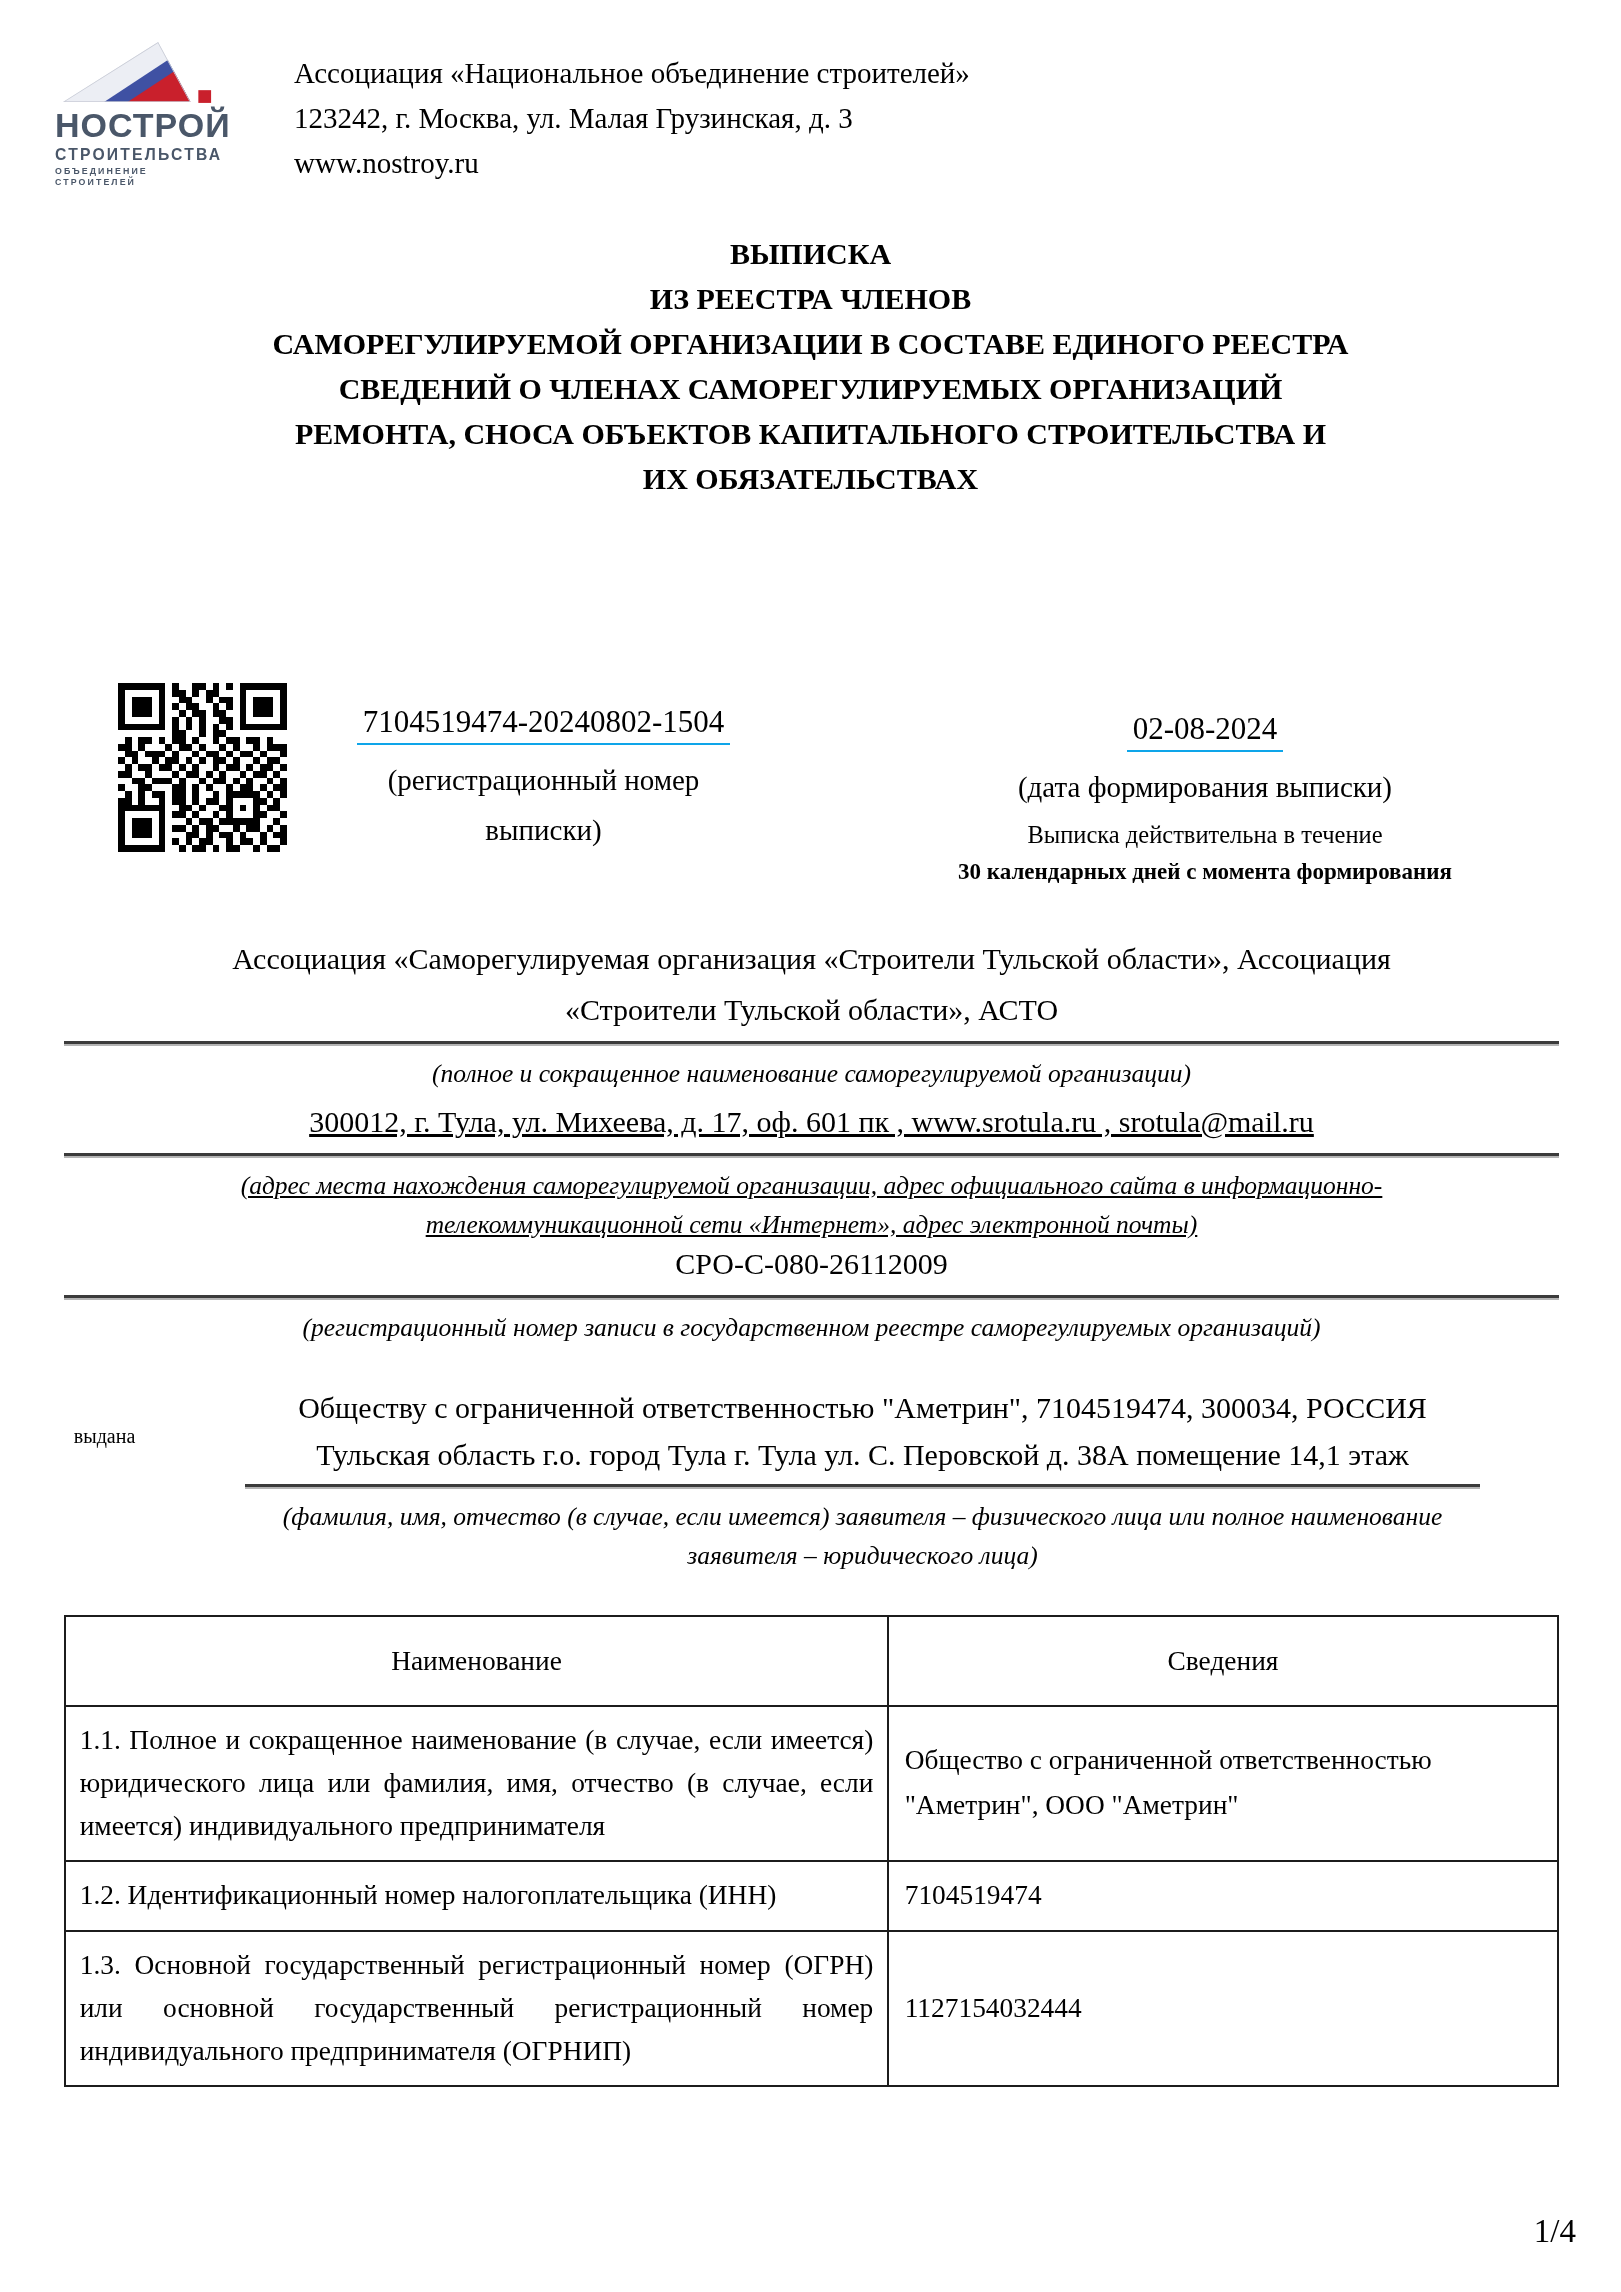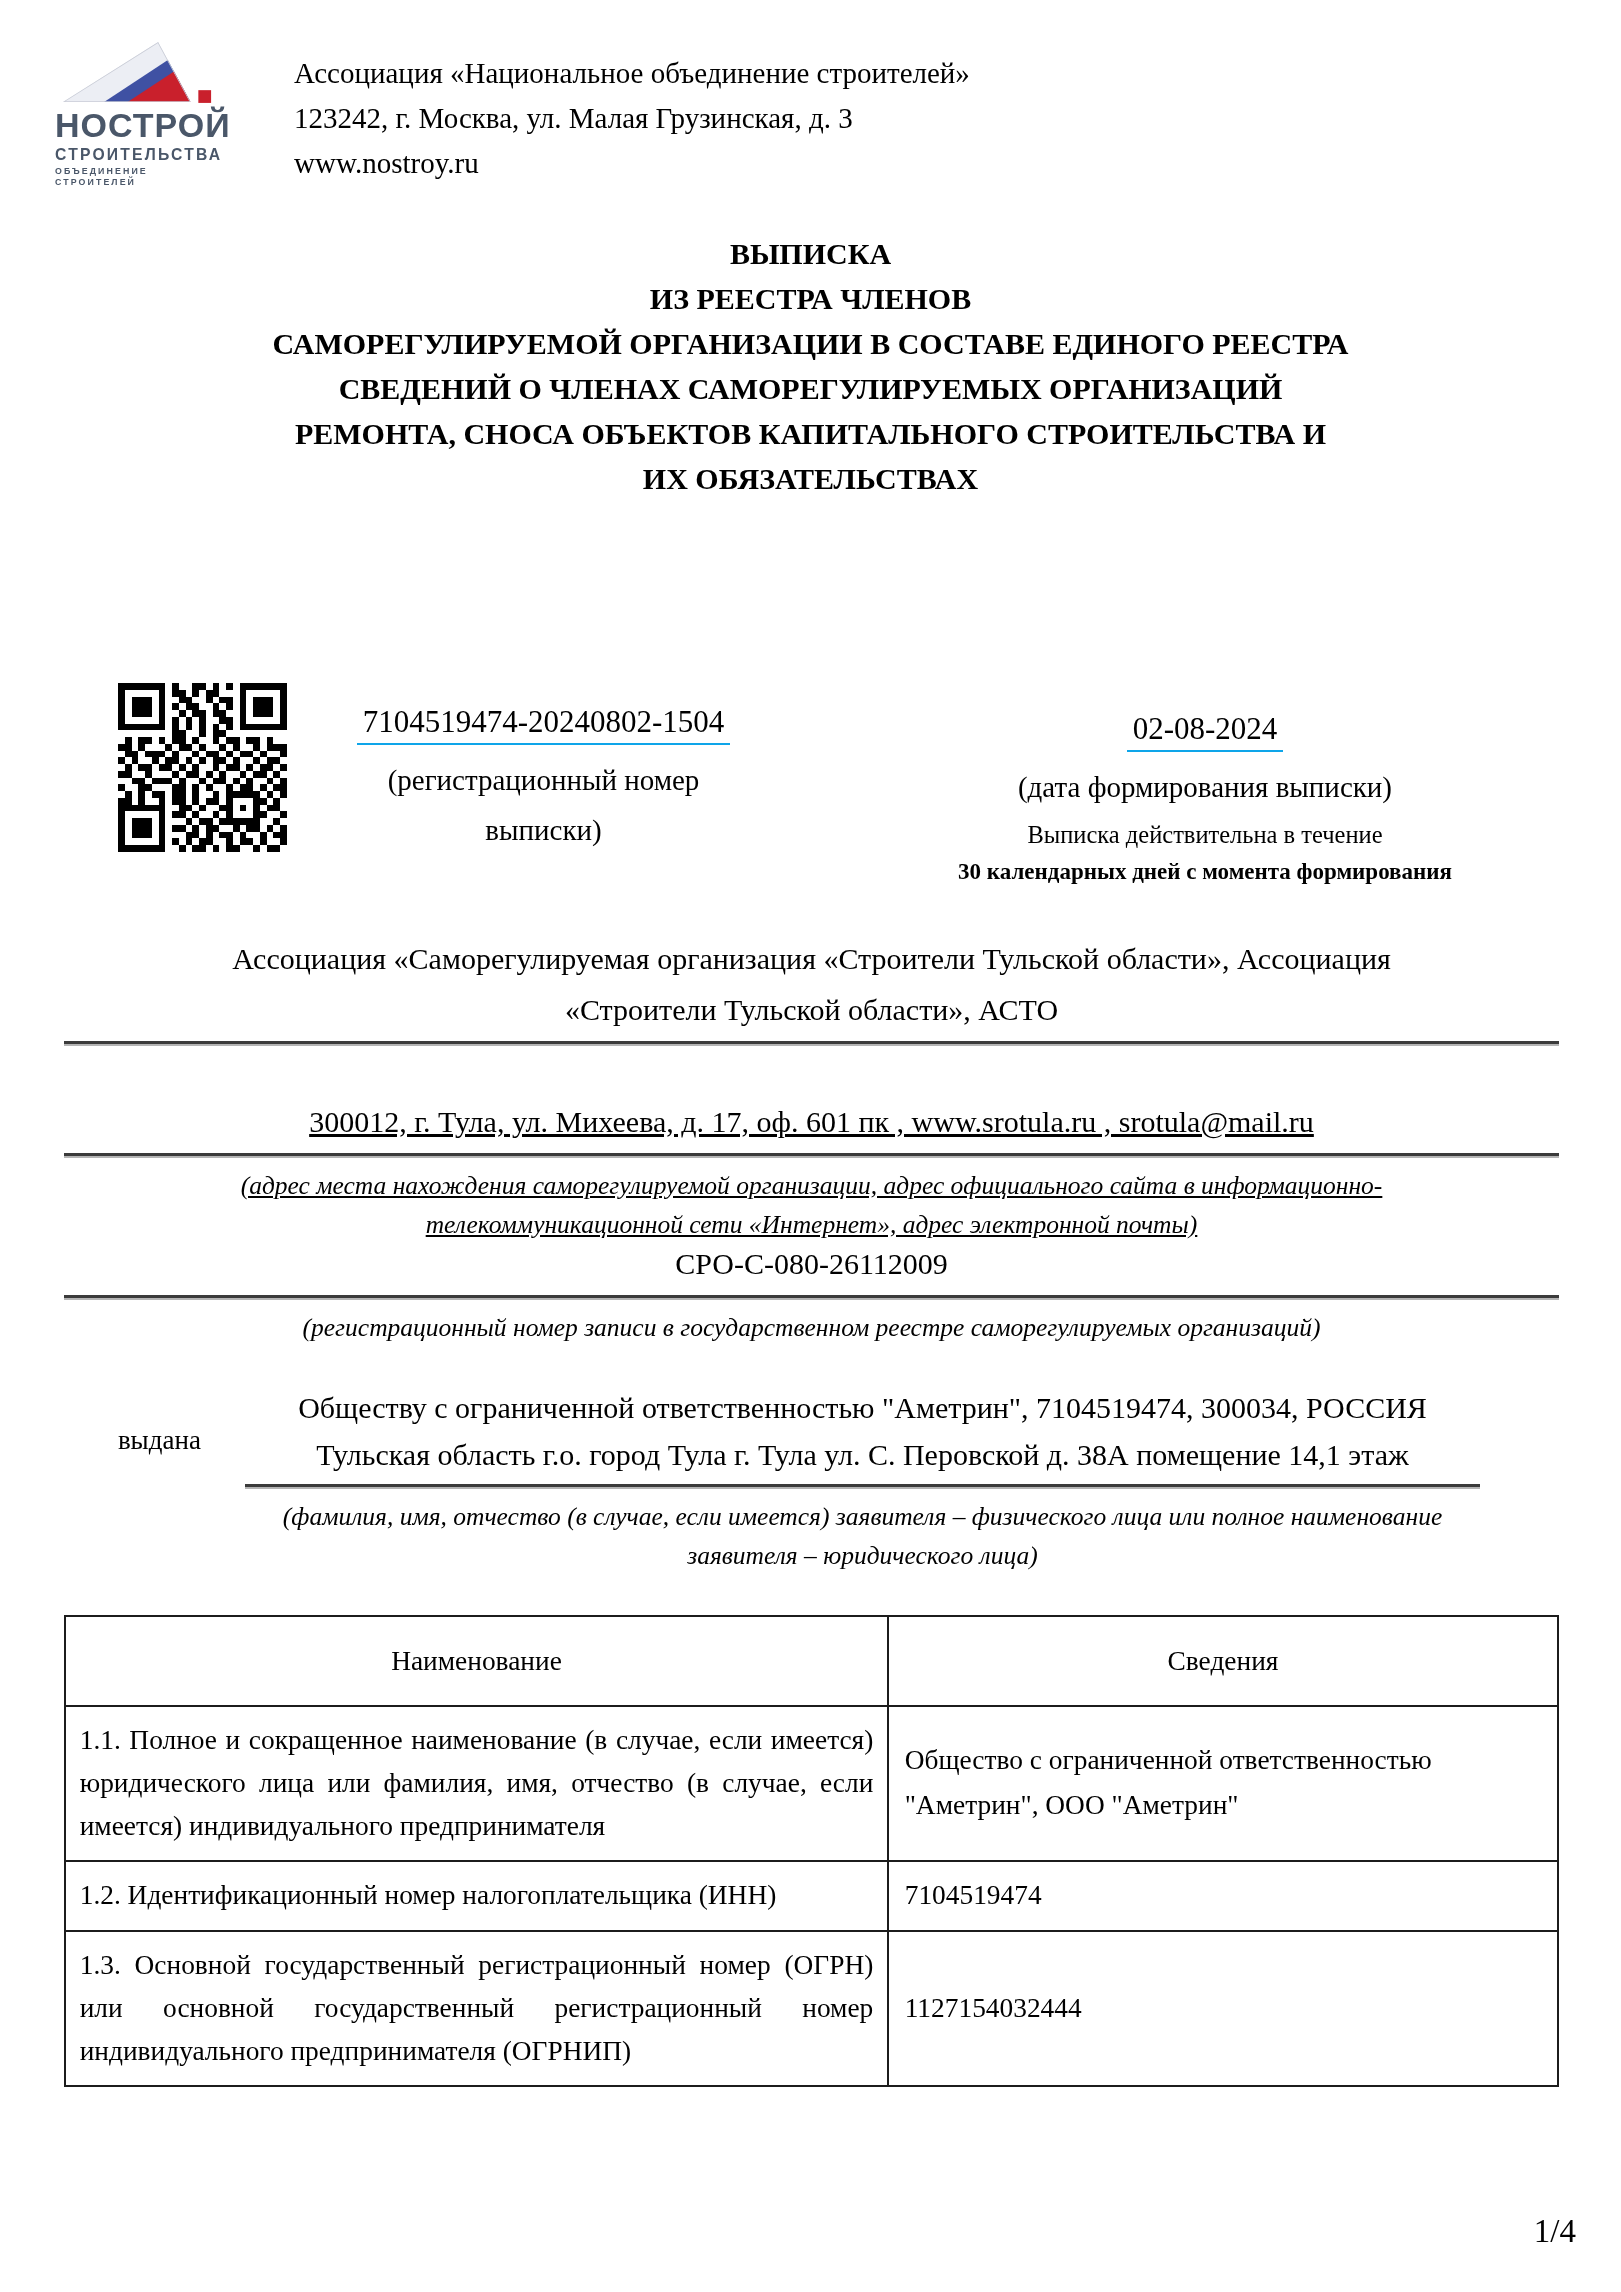--- a/index.html
+++ b/index.html
@@ -35,21 +35,21 @@
   .valid1 { font-size:24.5px; line-height:33px; margin-top:11.8px; }
   .valid2 { font-size:23px; line-height:33px; margin-top:3.9px; font-weight:bold; }
   
   .field { position:absolute; left:64px; width:1495px; text-align:center; }
   .field .big { font-size:30px; line-height:51px; white-space:nowrap; }
   .rule { height:2.9px; background:#3b3b3b; box-shadow:0 2px 0 rgba(140,140,140,.65); margin-top:5.9px; }
   .cap { font-style:italic; font-size:25.5px; line-height:39px; margin-top:9.8px; }
   .cap div { white-space:nowrap; }
   
   .issued { position:absolute; left:64px; top:1384px; width:1495px; display:flex; }
-  .issued .lbl { width:181px; font-size:27px; padding:41px 0 0 9.8px;text-align:center; }
+  .issued .lbl { width:181px; font-size:20px; padding:41px 0 0 9.8px; }
   .issued .body { width:1235px; text-align:center; }
   .issued .body .big { font-size:30px; line-height:47px; white-space:nowrap; }
   
   table.info { position:absolute; left:64px; top:1615px; width:1495px; border-collapse:collapse;
                font-size:27.4px; }
   table.info th, table.info td { border:2px solid #1c1c1c; vertical-align:middle; }
   table.info th { font-weight:normal; text-align:center; height:90px; }
   table.info td.section { font-weight:bold; padding:19.6px 9.8px; }
   table.info td.name { width:823px; padding:11.8px 13.7px; text-align:justify; line-height:43px; }
   table.info td.val { padding:11.8px 15.7px; line-height:45px; }
@@ -734,20 +734,23 @@
     <span class="uline">02-08-2024</span>
     <div class="capline">(дата формирования выписки)</div>
     <div class="valid1">Выписка действительна в течение</div>
     <div class="valid2">30 календарных дней с момента формирования</div>
   </div>
 
   <div class="field" style="top:933px;">
     <div class="big">Ассоциация «Саморегулируемая организация «Строители Тульской области», Ассоциация</div>
     <div class="big">«Строители Тульской области», АСТО</div>
     <div class="rule"></div>
+    <div class="cap">
+        <div>(полное и сокращенное наименование саморегулируемой организации)</div>
+      </div>
   </div>
 
   <div class="field" style="top:1096px;text-decoration:underline;">
     <div class="big">300012, г. Тула, ул. Михеева, д. 17, оф. 601 пк , www.srotula.ru , srotula@mail.ru</div>
     <div class="rule"></div>
     <div class="cap">
       <div>(адрес места нахождения саморегулируемой организации, адрес официального сайта в информационно-</div>
       <div>телекоммуникационной сети «Интернет», адрес электронной почты)</div>
     </div>
   </div>

